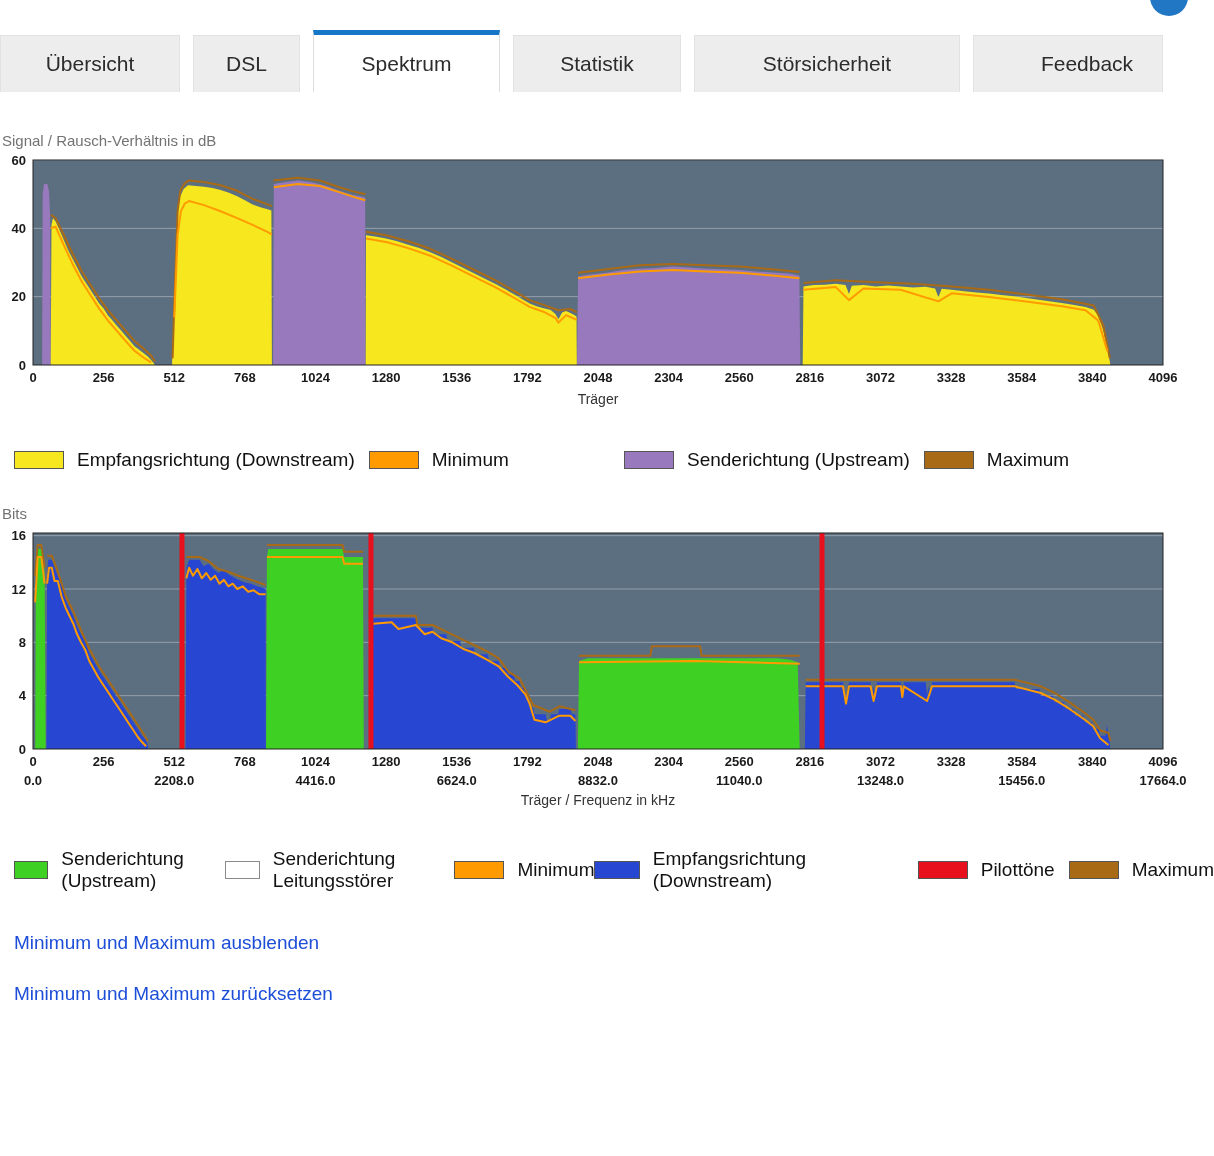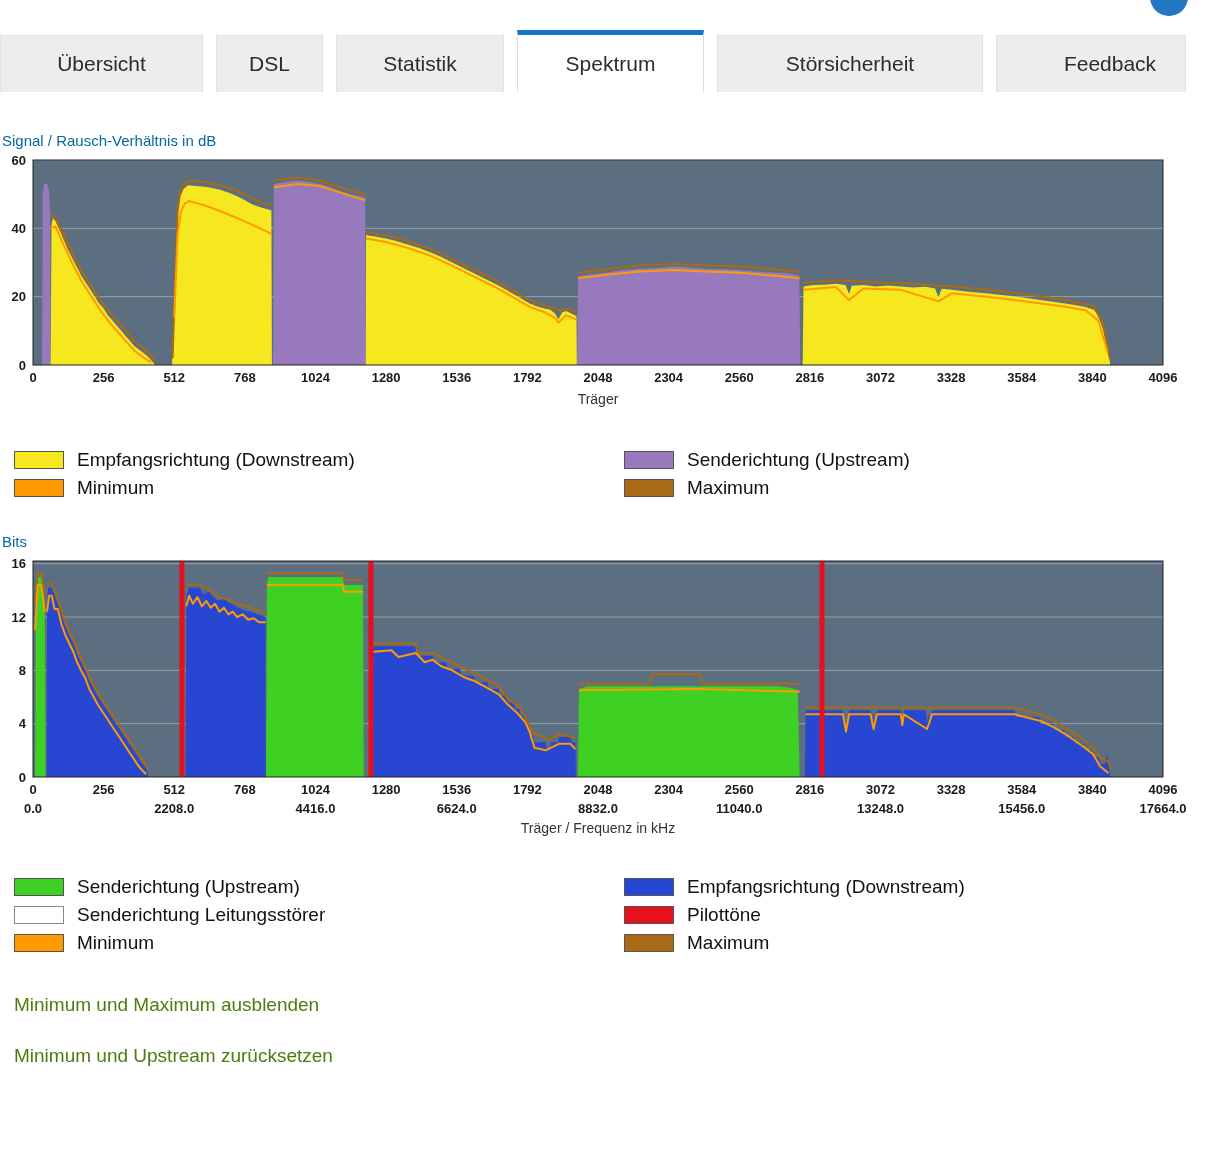--- a/index.html
+++ b/index.html
@@ -4,47 +4,47 @@
 <style>
   html,body{margin:0;padding:0;background:#fff;}
   body{font-family:"Liberation Sans",sans-serif;}
   .page{position:relative;width:1214px;height:1156px;overflow:hidden;background:#fff;}
   .topbar{position:relative;height:30px;}
   .help-circle{position:absolute;width:38px;height:38px;border-radius:50%;right:26px;top:-22px;cursor:pointer;}
   .tab-bar{display:flex;gap:13px;align-items:flex-end;height:62px;}
   .tab{background:#ededed;height:57px;display:flex;align-items:center;justify-content:center;
        font-size:21px;color:#2c2c2c;cursor:pointer;box-sizing:border-box;border:1px solid #e2e2e2;border-bottom:none;}
   .tab.active{background:#fff;height:62px;border-top:5px solid #1677c8;border-left:1px solid #ddd;border-right:1px solid #ddd;}
-  .chart-title{font-size:15px;color:#0369a1;margin:40px 0 6px 2px;}
+  .chart-title{font-size:15px;color:#737373;margin:40px 0 6px 2px;}
   .chart-title.second{margin-top:34px;}
   .chart-host{line-height:0;}
   .tick{font-family:"Liberation Sans",sans-serif;font-size:13px;font-weight:bold;fill:#1a1a1a;}
   .axis-label{font-family:"Liberation Sans",sans-serif;font-size:14px;fill:#333;}
   .legend{display:flex;margin:36px 0 0 14px;}
   .legend.second{margin-top:34px;}
-  .legend-col{width:610px;display:flex;flex-direction:column;gap:6px;}
+  .legend-col{width:610px;display:flex;flex-direction:row;gap:14px;}
   .legend-col:last-child{width:auto;}
   .legend-item{display:flex;align-items:center;gap:13px;font-size:19px;color:#111;}
   .swatch{width:50px;height:18px;box-sizing:border-box;border:1px solid #555;display:inline-block;}
   .links{margin:40px 0 0 14px;}
-  .links a{display:block;font-size:19px;color:#4d7c0f;text-decoration:none;cursor:pointer;margin-bottom:29px;}
+  .links a{display:block;font-size:19px;color:#1d4ed8;text-decoration:none;cursor:pointer;margin-bottom:29px;}
 </style>
 </head>
 <body>
 
 <div class="page">
   <div class="topbar">
     <div class="help-circle" id="help-circle" style="background: rgb(34, 119, 196);"></div>
   </div>
 
   <div class="tab-bar" id="tab-bar">
-      <div class="tab" style="width: 203px;">Übersicht</div>
+      <div class="tab" style="width: 180px;">Übersicht</div>
       <div class="tab" style="width: 107px;">DSL</div>
+      <div class="tab active" style="width: 187px;">Spektrum</div>
       <div class="tab" style="width: 168px;">Statistik</div>
-      <div class="tab active" style="width: 187px;">Spektrum</div>
       <div class="tab" style="width: 266px;">Störsicherheit</div>
       <div class="tab" style="width: 190px; padding-left: 38px;">Feedback</div>
     </div>
 
   <div class="content">
     <div class="chart-title">Signal / Rausch-Verhältnis in dB</div>
     <div class="chart-host" id="chart-snr"><svg width="1200" height="258">
           <rect x="33" y="5" width="1130" height="205" fill="#5c6f80"></rect>
           <line x1="33" x2="1163" y1="141.66666666666669" y2="141.66666666666669" stroke="rgba(255,255,255,0.35)" stroke-width="1"></line>
           <line x1="33" x2="1163" y1="73.33333333333334" y2="73.33333333333334" stroke="rgba(255,255,255,0.35)" stroke-width="1"></line>
@@ -208,16 +208,16 @@
           </div>
           <div class="legend-item">
             <span class="swatch" style="background: rgb(169, 106, 22); border-color: rgb(85, 85, 85);"></span>
             <span>Maximum</span>
           </div>
         </div>
       </div>
 
     <div class="links">
       <a>Minimum und Maximum ausblenden</a>
-      <a>Minimum und Upstream zurücksetzen</a>
+      <a>Minimum und Maximum zurücksetzen</a>
     </div>
   </div>
 </div>
 
 </body></html>

